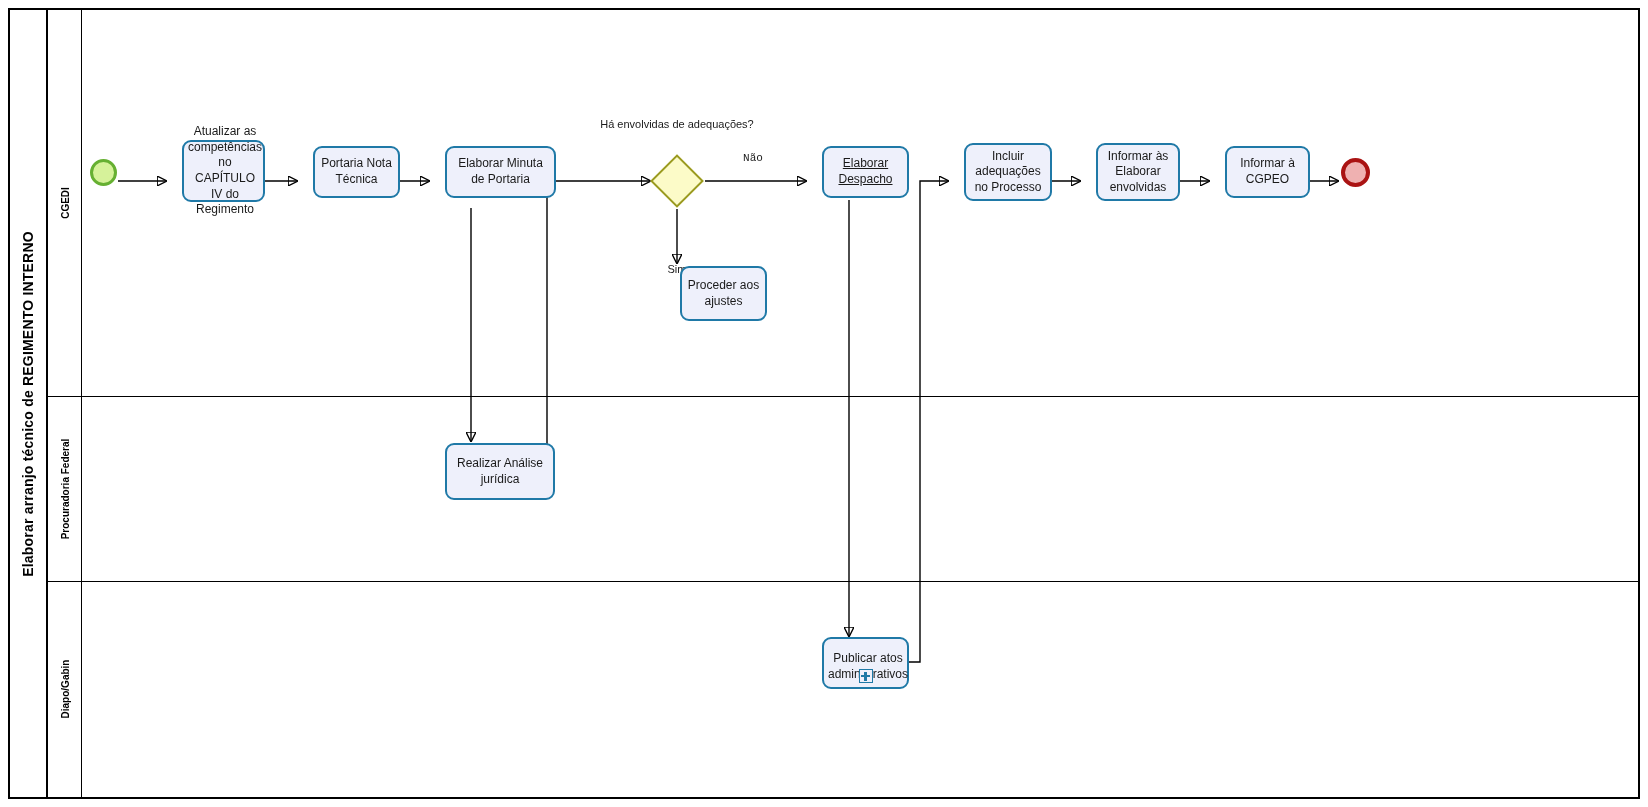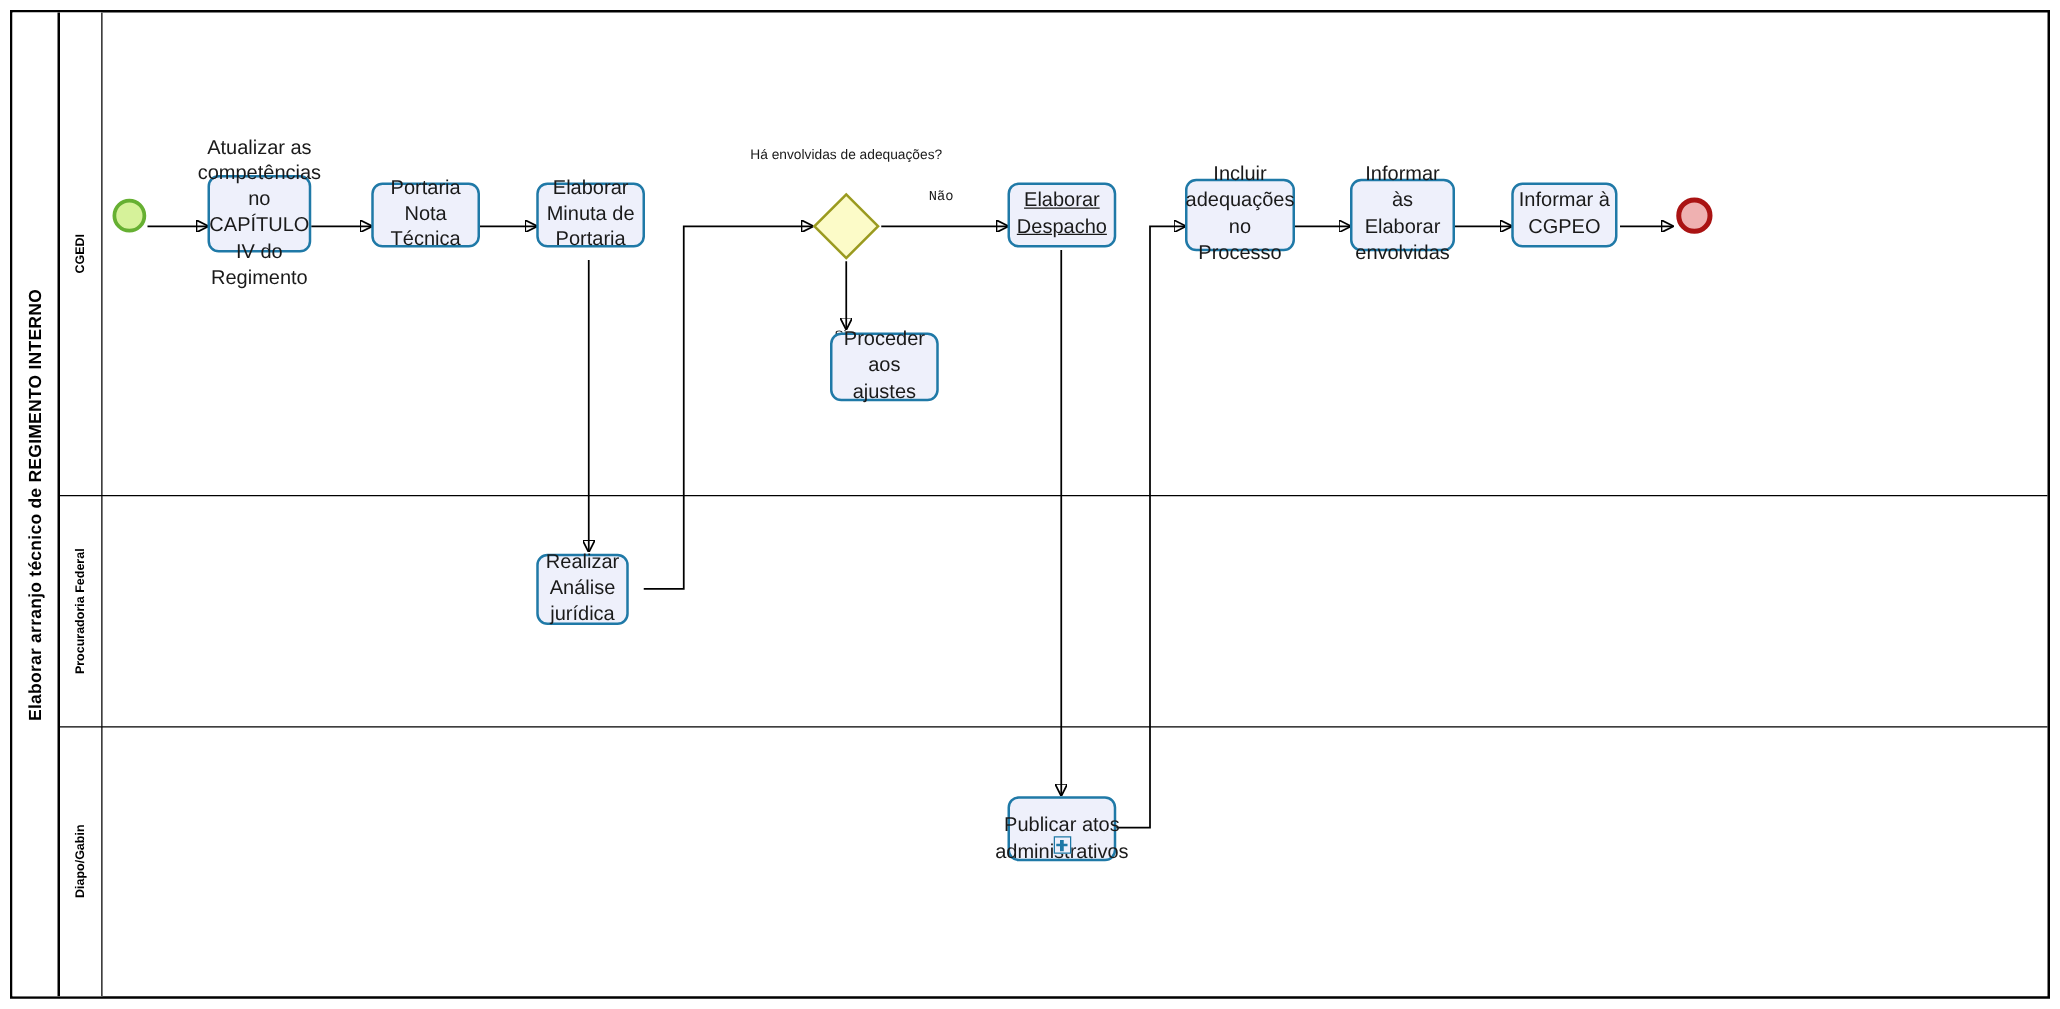--- a/index.html
+++ b/index.html
@@ -68,26 +68,26 @@
 
   
   .task {
     position: absolute;
     box-sizing: border-box;
     background: #eef0fb;
     border: 2px solid #1f79a7;
     border-radius: 9px;
     display: flex;
     align-items: center;
-    justify-content: center;
     text-align: center;
-    font-size: 16px;
+    font-size: 12px;
     line-height: 1.3;
     color: #1a1a1a;
     padding: 2px 4px;
+    margin-left: 16px;
   }
   .task.subprocess {
     align-items: flex-start;
     padding-top: 12px;
   }
   .subproc-marker {
     position: absolute;
     left: 50%;
     bottom: 4px;
     transform: translateX(-50%);
@@ -233,21 +233,21 @@
   <div class="flow-label" style="left:655px; top:223px; width:44px;margin-top:40px;">Sim</div>
 
   <div class="task" style="left:166px; top:140px; width:83px; height:62px;">
     <span>Atualizar as competências no CAPÍTULO IV do Regimento</span>
   </div>
 
   <div class="task" style="left:297px; top:146px; width:87px; height:52px;">
     <span>Portaria Nota Técnica</span>
   </div>
 
-  <div class="task" style="left:429px; top:146px; width:87px; height:52px;">
+  <div class="task" style="left:429px; top:146px; width:111px; height:52px;">
     <span>Elaborar Minuta de Portaria</span>
   </div>
 
   <div class="task" style="left:664px; top:266px; width:87px; height:55px;">
     <span>Proceder aos ajustes</span>
   </div>
 
   <div class="task" style="left:806px; top:146px; width:87px; height:52px;text-decoration:underline;">
     <span>Elaborar Despacho</span>
   </div>
@@ -257,21 +257,21 @@
   </div>
 
   <div class="task" style="left:1080px; top:143px; width:84px; height:58px;">
     <span>Informar às Elaborar envolvidas</span>
   </div>
 
   <div class="task" style="left:1209px; top:146px; width:85px; height:52px;">
     <span>Informar à CGPEO</span>
   </div>
 
-  <div class="task" style="left:429px; top:443px; width:74px; height:57px;">
+  <div class="task" style="left:429px; top:443px; width:110px; height:57px;">
     <span>Realizar Análise jurídica</span>
   </div>
 
   <div class="task subprocess" style="left:806px; top:637px; width:87px; height:52px;">
     <span>Publicar atos administrativos</span>
     <span class="subproc-marker"></span>
   </div>
 
 </div>
 

